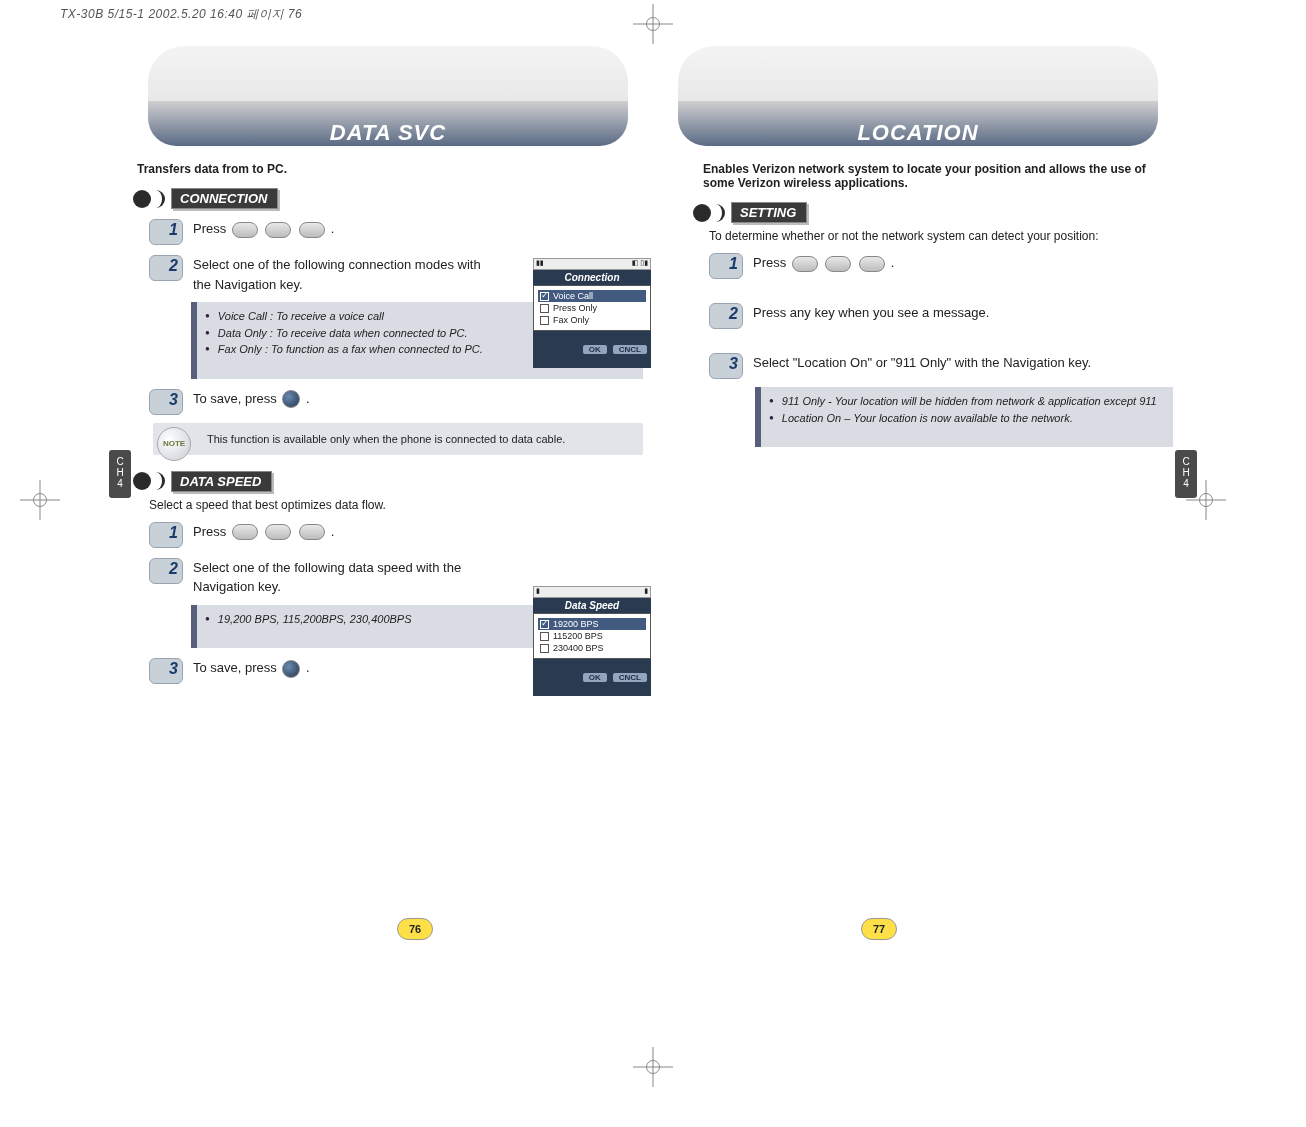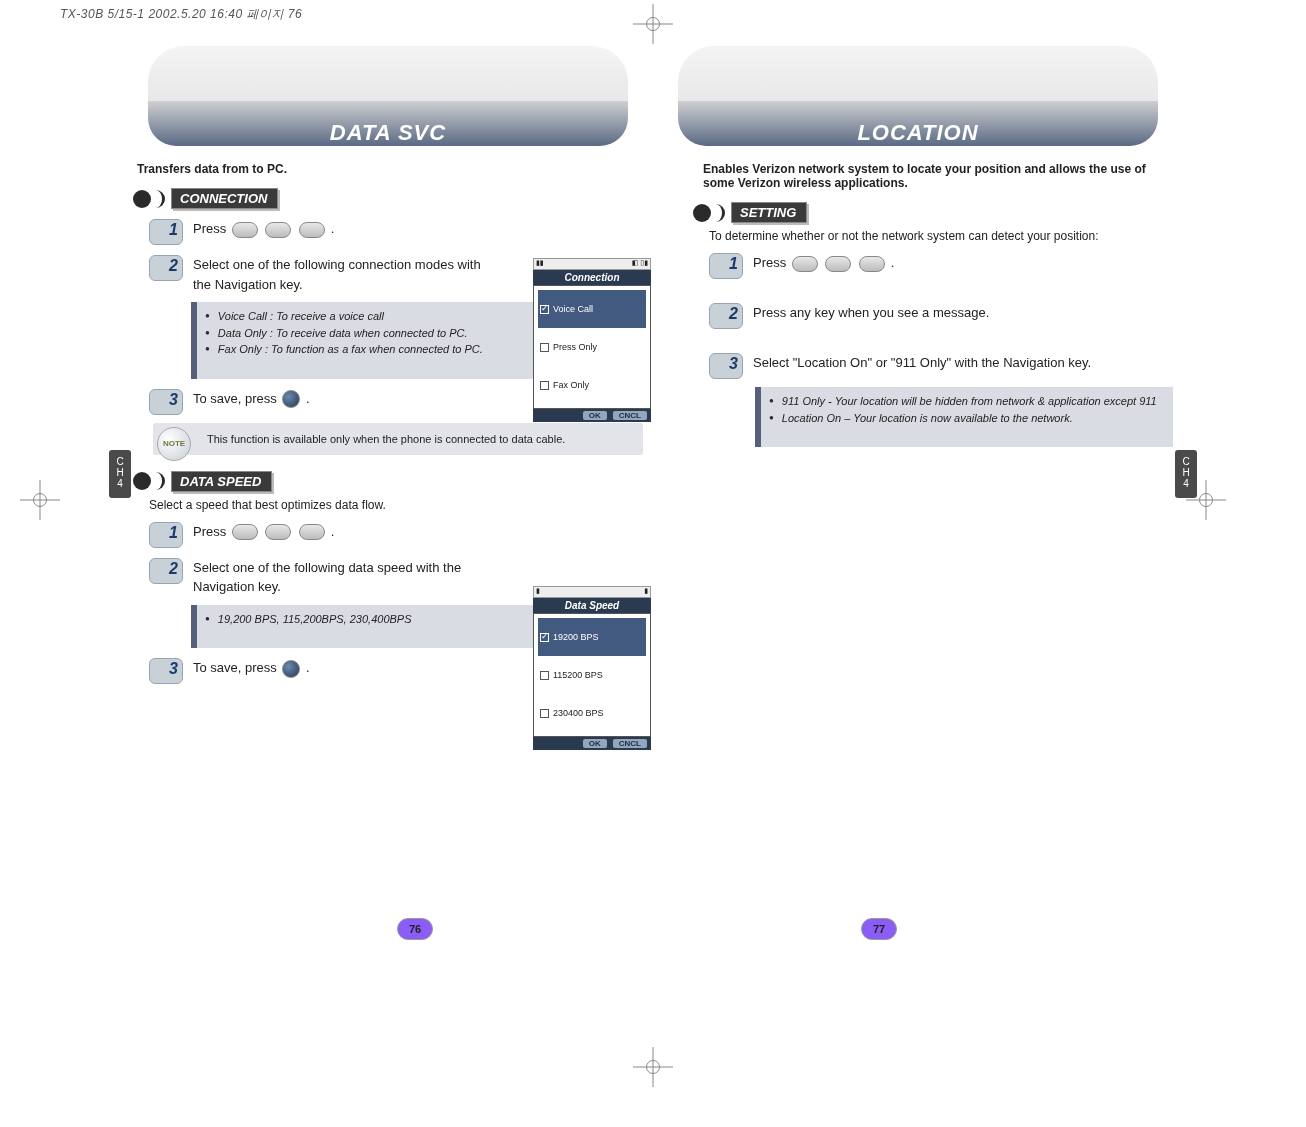--- a/index.html
+++ b/index.html
@@ -168,35 +168,35 @@
   .phone-screen {
     position: absolute;
     width: 118px;
     font-size: 9px;
   }
   .phone-screen.connection { top: 228px; left: 410px; }
   .phone-screen.dataspeed  { top: 556px; left: 410px; }
   .ps-status { height:12px; background:#eee; border:1px solid #999; display:flex; justify-content:space-between; padding:0 2px; font-size:7px;}
   .ps-title { background:#2a3a50; color:#fff; text-align:center; font-weight:bold; font-style:italic; padding:2px 0; font-size:10px;}
   .ps-body { background:#fff; border:1px solid #555; padding:4px 4px;}
-  .ps-body .row { display:flex; align-items:center; gap:4px; padding:14px 2px;}
+  .ps-body .row { display:flex; align-items:center; gap:4px; padding:1px 2px;}
   .ps-body .row.sel { background:#425a80; color:#fff;}
   .ps-body .chk { width:9px; height:9px; border:1px solid #555; display:inline-block; position:relative;}
   .ps-body .chk.on::after { content:"\2713"; position:absolute; top:-3px; left:0; font-size:9px; color:#0a0;}
   .ps-body .row.sel .chk { border-color:#fff;}
   .ps-body .row.sel .chk.on::after { color:#fff;}
-  .ps-soft { background:#2a3a50; color:#fff; padding:2px 4px; display:flex; gap:6px; justify-content:flex-end;}
+  .ps-soft { background:#2a3a50; color:#fff; padding:14px 4px; display:flex; gap:6px; justify-content:flex-end;}
   .ps-soft .sk { background:#94a6be; color:#1a2a44; font-weight:bold; font-size:8px; padding:0 6px; border-radius:2px;}
   .page-num {
     position: absolute;
     bottom: 0;
     width: 36px; height: 22px;
     border:1px solid #999;
     border-radius: 11px;
-    background: #8b5cf6;
+    background: #fde047;
     display:flex; align-items:center; justify-content:center;
     font-size:11px; font-weight:bold;
   }
   .page.left .page-num { right: 220px; }
   .page.right .page-num { left: 208px; }
   
   .crosshair {
     position:absolute;
     width:40px; height:40px;
     pointer-events:none;

